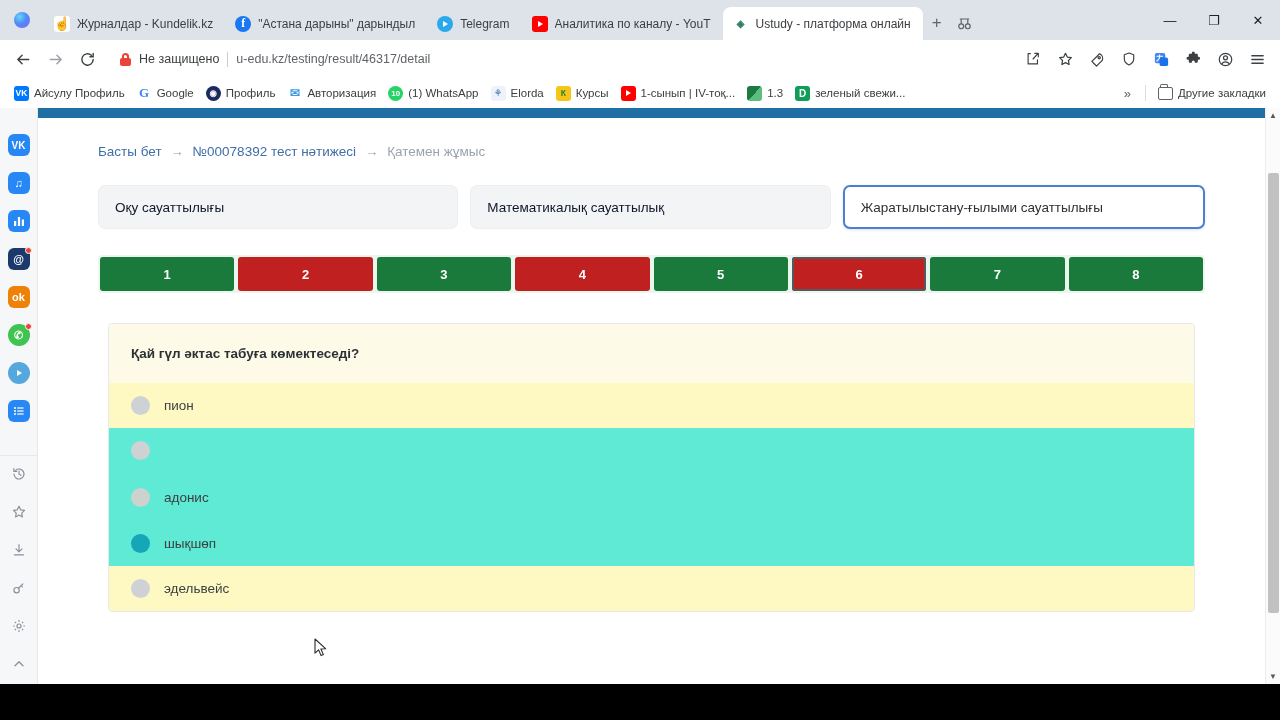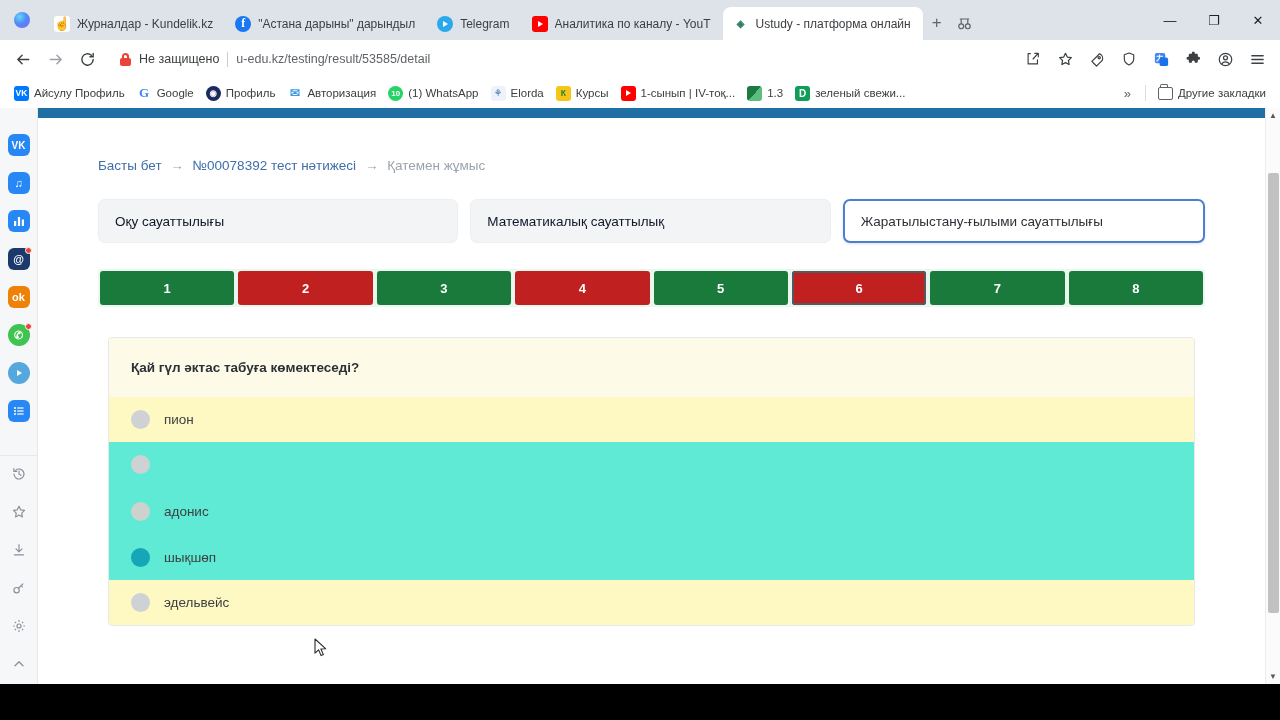--- a/index.html
+++ b/index.html
@@ -156,21 +156,21 @@
   .rail-glyph { color:#8a8f98; font-size: 15px; }
 
   .rail-bottom { margin-top: auto; width:100%; display:flex; flex-direction:column; align-items:center;
                  border-top: 1px solid #e6e8eb; }
 
   
   .page {
     flex: 1; position: relative; overflow: hidden; background: #fff;
   }
   .page-topbar { height: 10px; background: #1f6fa5; }
-  .page-inner { padding: 40px 60px 0 60px; }
+  .page-inner { padding: 26px 60px 0 60px; }
 
   .breadcrumb { font-size: 13.5px; color: #3f6ea8; margin-bottom: 26px; }
   .breadcrumb .crumb-link { color: #3f6ea8; }
   .breadcrumb .arr { color: #8fa3bd; margin: 0 5px; }
   .breadcrumb .crumb-current { color: #9aa3ad; }
 
   .subjects { display: flex; gap: 12px; margin-bottom: 26px; }
   .subject {
     flex: 1; background: #f3f4f6; border: 1px solid #eceef1; border-radius: 7px;
     height: 44px; display: flex; align-items: center;
@@ -310,21 +310,21 @@
           </svg>
       </div>
 
       <div class="omnibox">
         <span class="lock">
           <span class="shackle"></span>
             <span class="body"></span>
         </span>
         <span class="notsecure">Не защищено</span>
         <span class="divider-v"></span>
-        <span class="url">u-edu.kz/testing/result/53585/detail</span>
+        <span class="url">u-edu.kz/testing/result/46317/detail</span>
       </div>
 
       <div class="tbtn">
         <svg width="16" height="16" viewBox="0 0 18 18" fill="none" stroke="#3c4043" stroke-width="1.3" stroke-linecap="round" stroke-linejoin="round">
             <path d="M6 3H3.5v11.5H14V10"></path>
             <path d="M9 9l5.5-6M11 2.6h4v4"></path>
           </svg>
       </div>
       <div class="tbtn">
         <svg width="17" height="17" viewBox="0 0 18 18" fill="none" stroke="#3c4043" stroke-width="1.3" stroke-linejoin="round">

